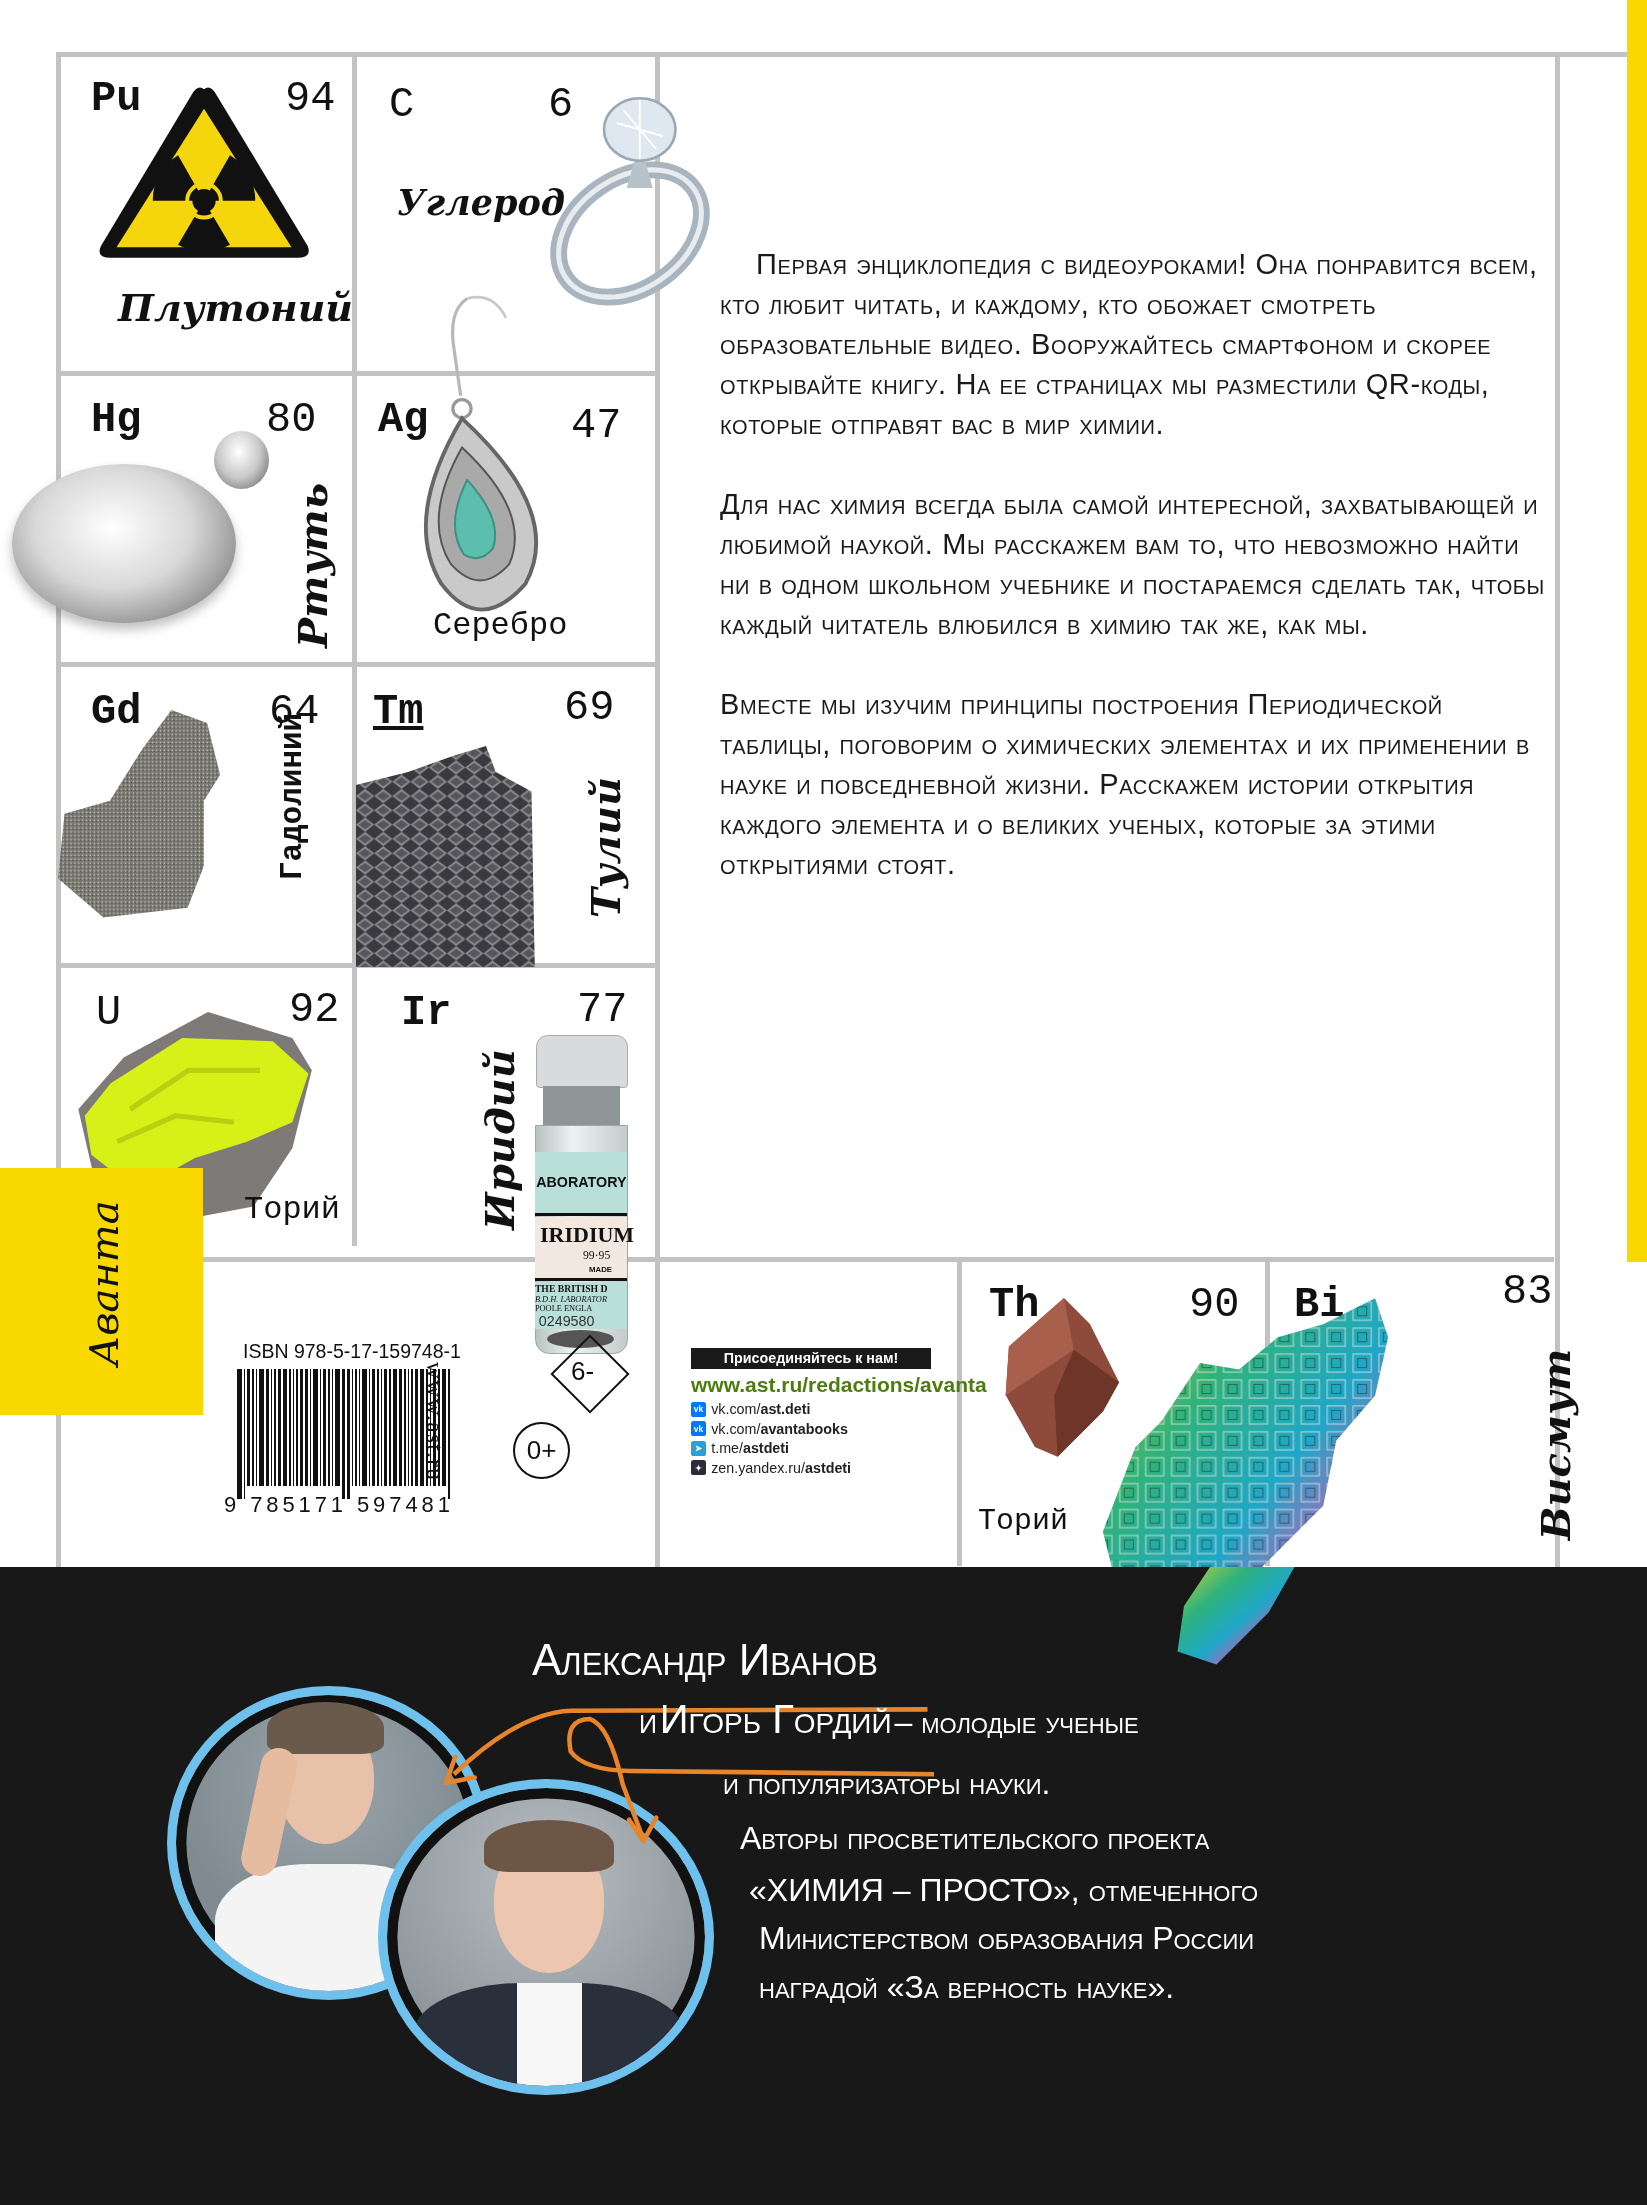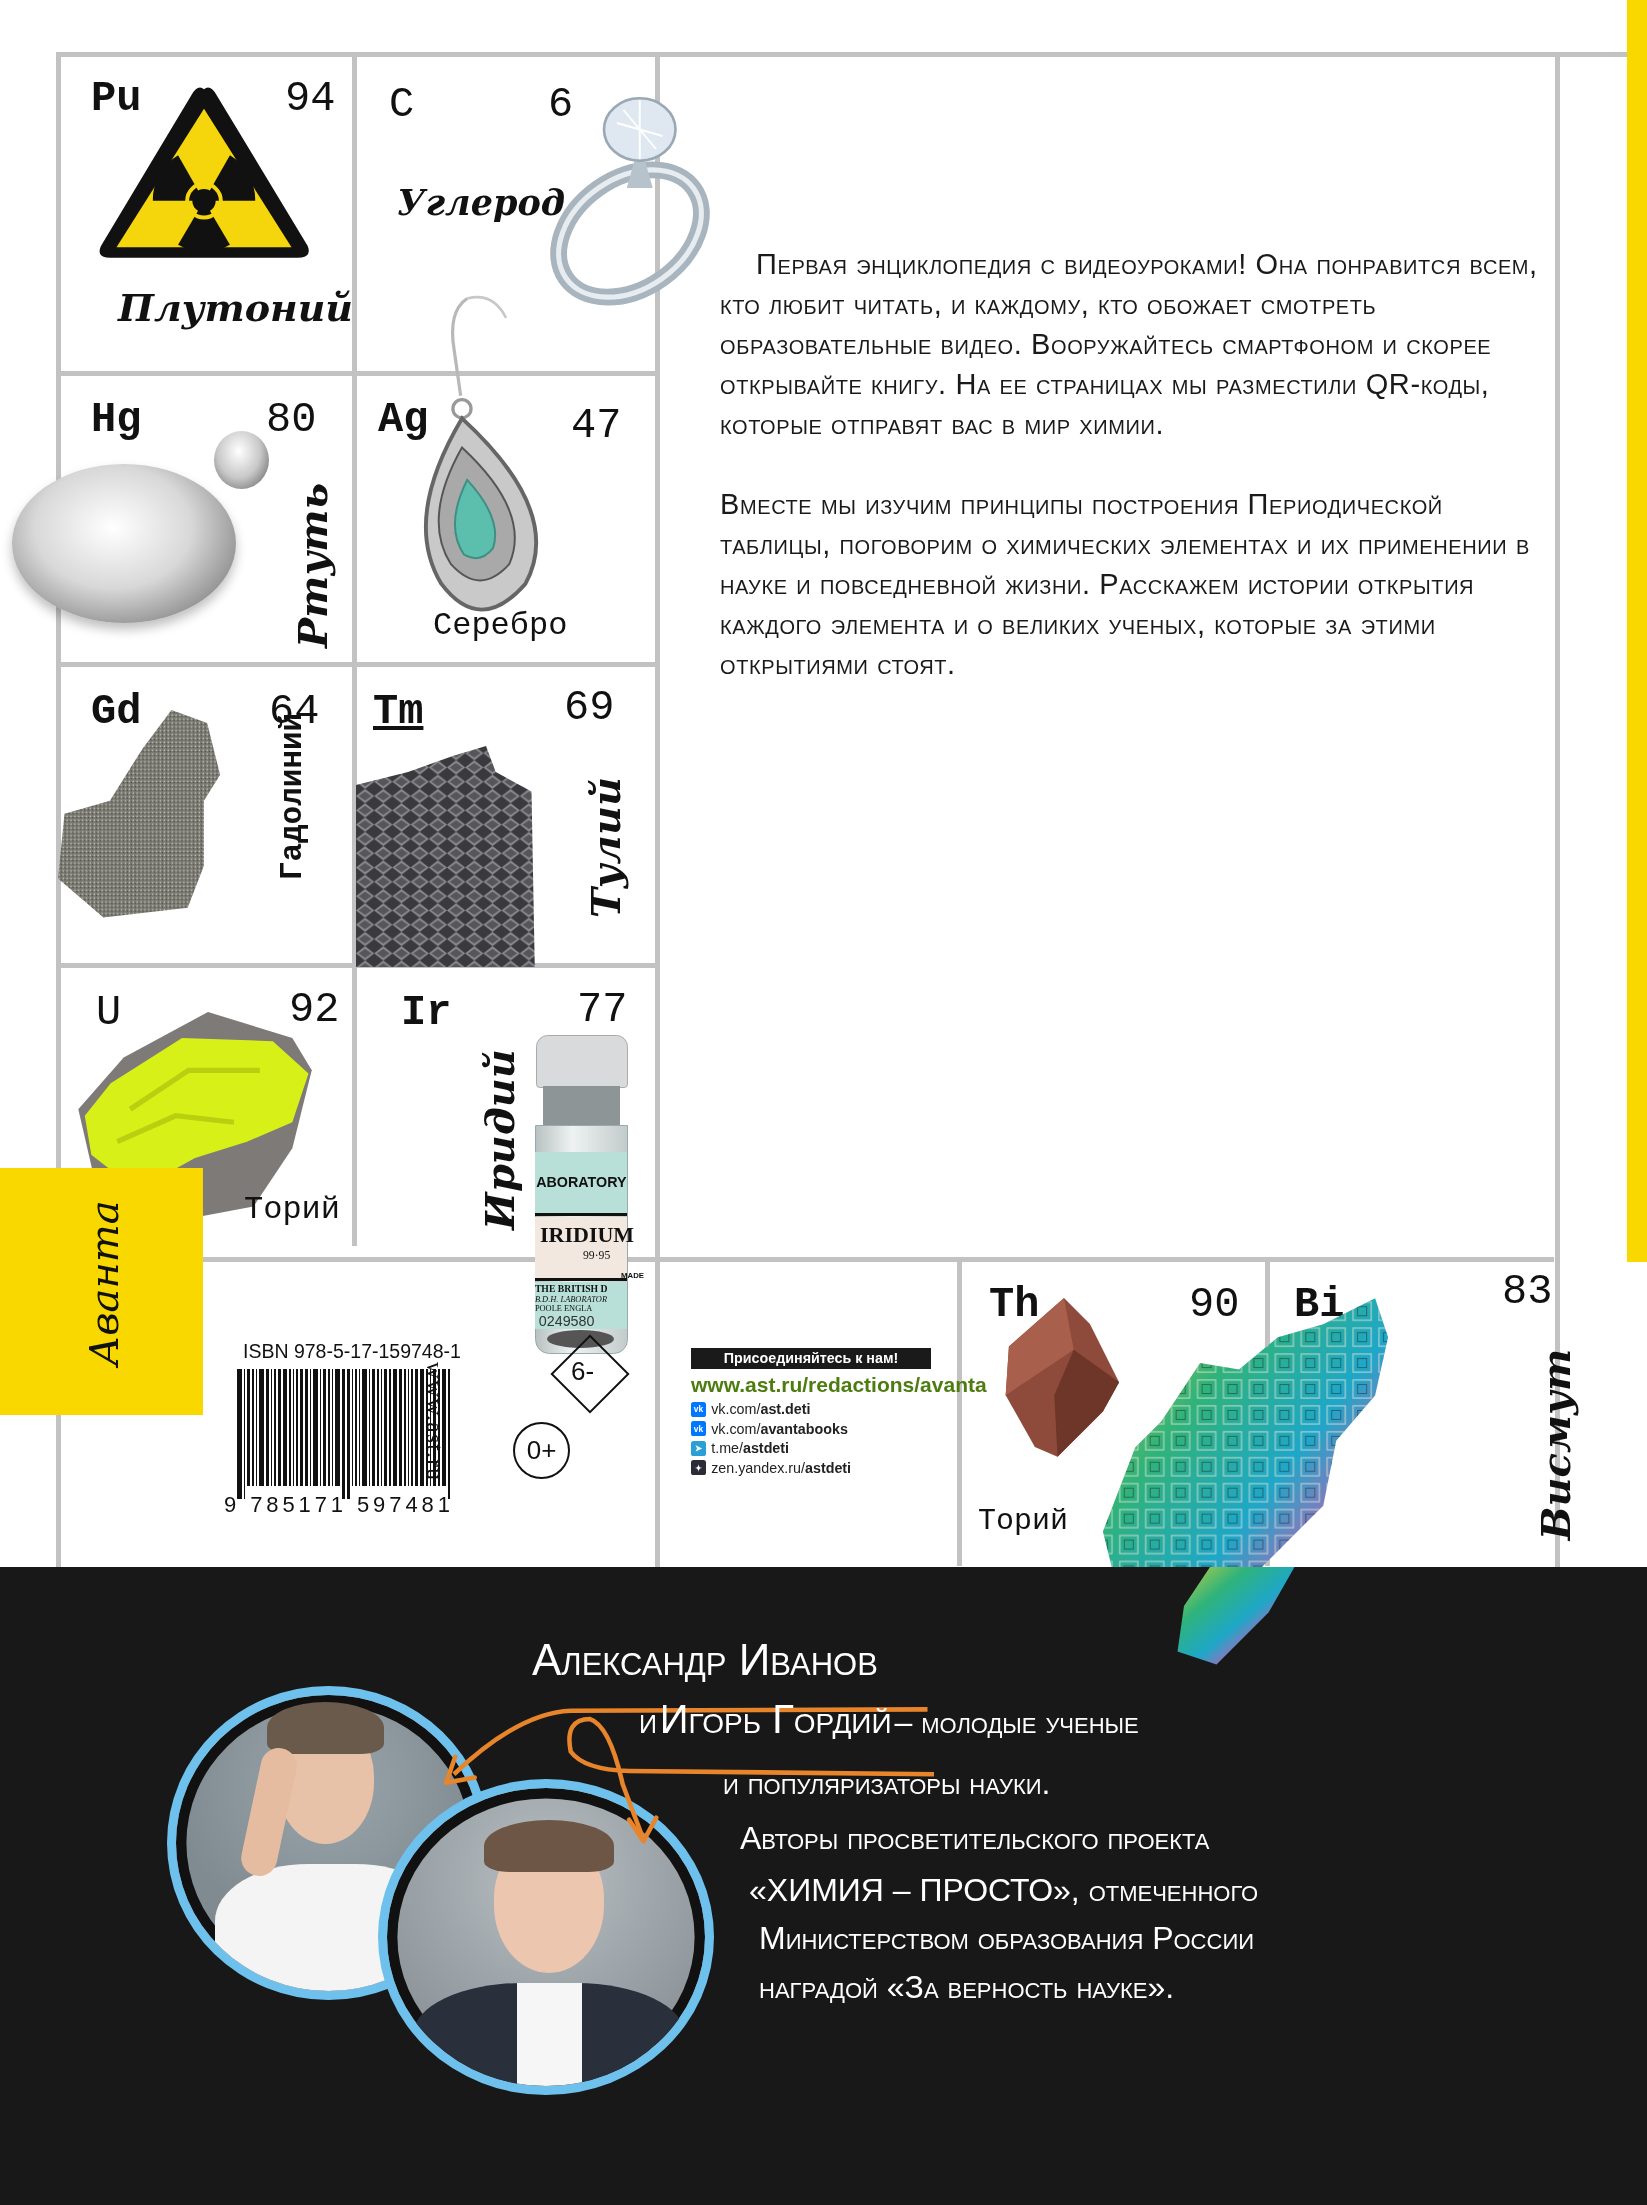--- a/index.html
+++ b/index.html
@@ -140,33 +140,34 @@
   <div class="abs" style="left:531px;top:1035px;width:101px;height:321px;">
     <div style="position:absolute;left:5.2px;top:0;width:90px;height:51px;background:#d9dadc;border-radius:11.7px 11.7px 3.9px 3.9px;border:1.3px solid #aaa;"></div>
     <div style="position:absolute;left:11.7px;top:51px;width:77px;height:39px;background:#8e9596;"></div>
     <div style="position:absolute;left:3.9px;top:90px;width:91px;height:227px;background:linear-gradient(90deg,#b9c2c2,#eef2f2 40%,#c3cbcb);border-radius:0 0 14.3px 14.3px;border:1.3px solid #9aa;"></div>
     <div style="position:absolute;left:3.9px;top:117px;width:92px;height:62px;background:#b8e0d8;"></div>
     <div style="position:absolute;left:5.2px;top:139px;font:bold 14.3px 'Liberation Sans',sans-serif;color:#111;">ABORATORY</div>
     <div style="position:absolute;left:3.9px;top:178px;width:92px;height:3.2px;background:#111;"></div>
     <div style="position:absolute;left:3.9px;top:182px;width:92px;height:62px;background:#f3e8df;"></div>
     <div style="position:absolute;left:9px;top:187px;font:bold 22px 'Liberation Serif',serif;color:#111;">IRIDIUM</div>
     <div style="position:absolute;left:52px;top:214px;font:11.7px 'Liberation Serif',serif;color:#111;">99·95</div>
-    <div style="position:absolute;left:58px;top:236px;font:bold 7.8px 'Liberation Sans',sans-serif;color:#111;margin-left:32px;">MADE</div>
+    <div style="position:absolute;left:58px;top:230px;font:bold 7.8px 'Liberation Sans',sans-serif;color:#111;">MADE</div>
     <div style="position:absolute;left:3.9px;top:243px;width:92px;height:3.2px;background:#111;"></div>
     <div style="position:absolute;left:3.9px;top:247px;width:92px;height:47px;background:#b8e0d8;"></div>
     <div style="position:absolute;left:3.9px;top:248px;font:bold 9.7px 'Liberation Serif',serif;color:#111;white-space:nowrap;">THE BRITISH D</div>
     <div style="position:absolute;left:3.9px;top:260px;font:italic 8.4px 'Liberation Serif',serif;color:#111;white-space:nowrap;">B.D.H. LABORATOR</div>
     <div style="position:absolute;left:3.9px;top:269px;font:8.4px 'Liberation Serif',serif;color:#111;white-space:nowrap;">POOLE ENGLA</div>
     <div style="position:absolute;left:7.8px;top:278px;font:14.3px 'Liberation Sans',sans-serif;color:#333;">0249580</div>
     <div style="position:absolute;left:15.6px;top:295px;width:67px;height:18px;background:#555;border-radius:50%;"></div>
   </div>
 </div>
 
 <div class="body-text">
   <p class="indent">Первая энциклопедия с видеоуроками! Она понравится всем, кто любит читать, и каждому, кто обожает смотреть образовательные видео. Вооружайтесь смартфоном и скорее открывайте книгу. На ее страницах мы разместили QR-коды, которые отправят вас в мир химии.</p>
+  <p>Для нас химия всегда была самой интересной, захватывающей и любимой наукой. Мы расскажем вам то, что невозможно найти ни в одном школьном учебнике и постараемся сделать так, чтобы каждый читатель влюбился в химию так же, как мы.</p>
   <p>Вместе мы изучим принципы построения Периодической таблицы, поговорим о химических элементах и их применении в науке и повседневной жизни. Расскажем истории открытия каждого элемента и о великих ученых, которые за этими открытиями стоят.</p>
 </div>
 
 <div class="abs" style="left:0;top:1168px;width:203px;height:247px;background:#f9d800;">
   <span class="abs" style="left:26px;top:97px;width:156px;transform:rotate(-90deg);font-family:'DejaVu Serif',serif;font-style:italic;font-size:40px;color:#111;text-align:center;">Аванта</span>
 </div>
 
 <div>
   <span class="abs" style="left:243px;top:1340px;font-size:19.5px;color:#111;">ISBN 978-5-17-159748-1</span>
   <div class="abs" id="barcode" style="left:237px;top:1369px;width:227px;height:130px;display:flex;align-items:stretch;gap:0;">

